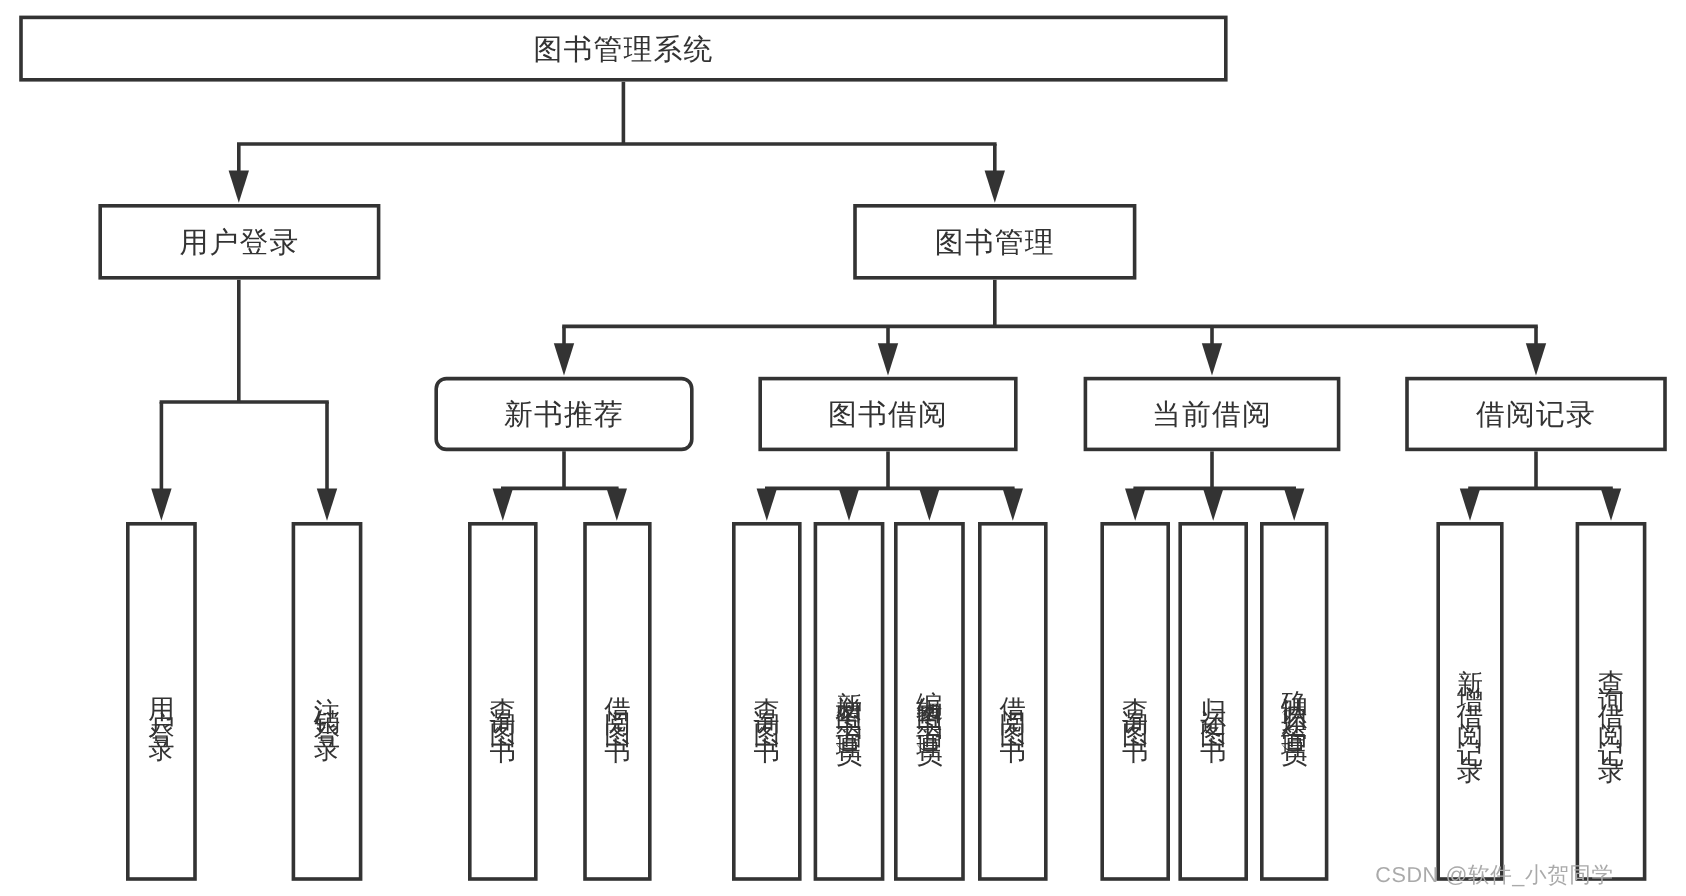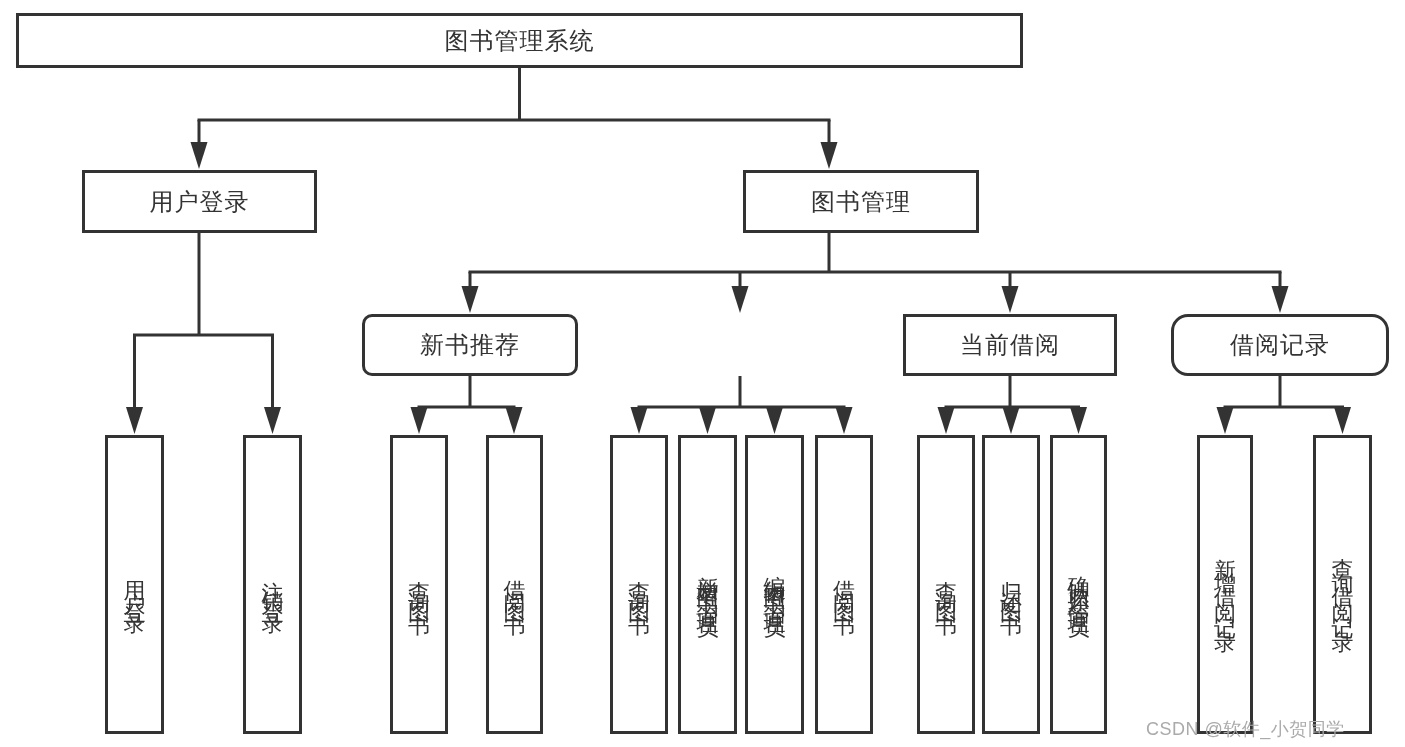--- a/index.html
+++ b/index.html
@@ -102,31 +102,34 @@
       <polygon points="1334,407 1351,407 1342.5,434" fill="#333333"></polygon>
     </svg>
 
   <div class="box hbox" style="left:16px;top:13px;width:1007px;height:55px;">
     <span>图书管理系统</span>
   </div>
 
   <div class="box hbox" style="left:82px;top:170px;width:235px;height:63px;">
     <span>用户登录</span>
   </div>
-  <div class="box hbox" style="left:711px;top:170px;width:236px;height:63px;margin-left:32px;">
+  <div class="box hbox" style="left:711px;top:170px;width:236px;height:63px;">
     <span>图书管理</span>
   </div>
 
   <div class="box hbox" style="left:362px;top:314px;width:216px;height:62px;border-radius:10px;">
     <span>新书推荐</span>
   </div>
+  <div class="box hbox" style="left:632px;top:314px;width:216px;height:62px;">
+    <span>图书借阅</span>
+  </div>
   <div class="box hbox" style="left:903px;top:314px;width:214px;height:62px;">
     <span>当前借阅</span>
   </div>
-  <div class="box hbox" style="left:1171px;top:314px;width:218px;height:62px;border-radius:17px;">
+  <div class="box hbox" style="left:1171px;top:314px;width:218px;height:62px;">
     <span>借阅记录</span>
   </div>
 
   <div class="box vbox ls4" style="left:105px;top:435px;width:59px;height:299px;">
     <span class="vtext">用户登录</span>
   </div>
   <div class="box vbox ls4" style="left:243px;top:435px;width:59px;height:299px;">
     <span class="vtext">注销登录</span>
   </div>
 

